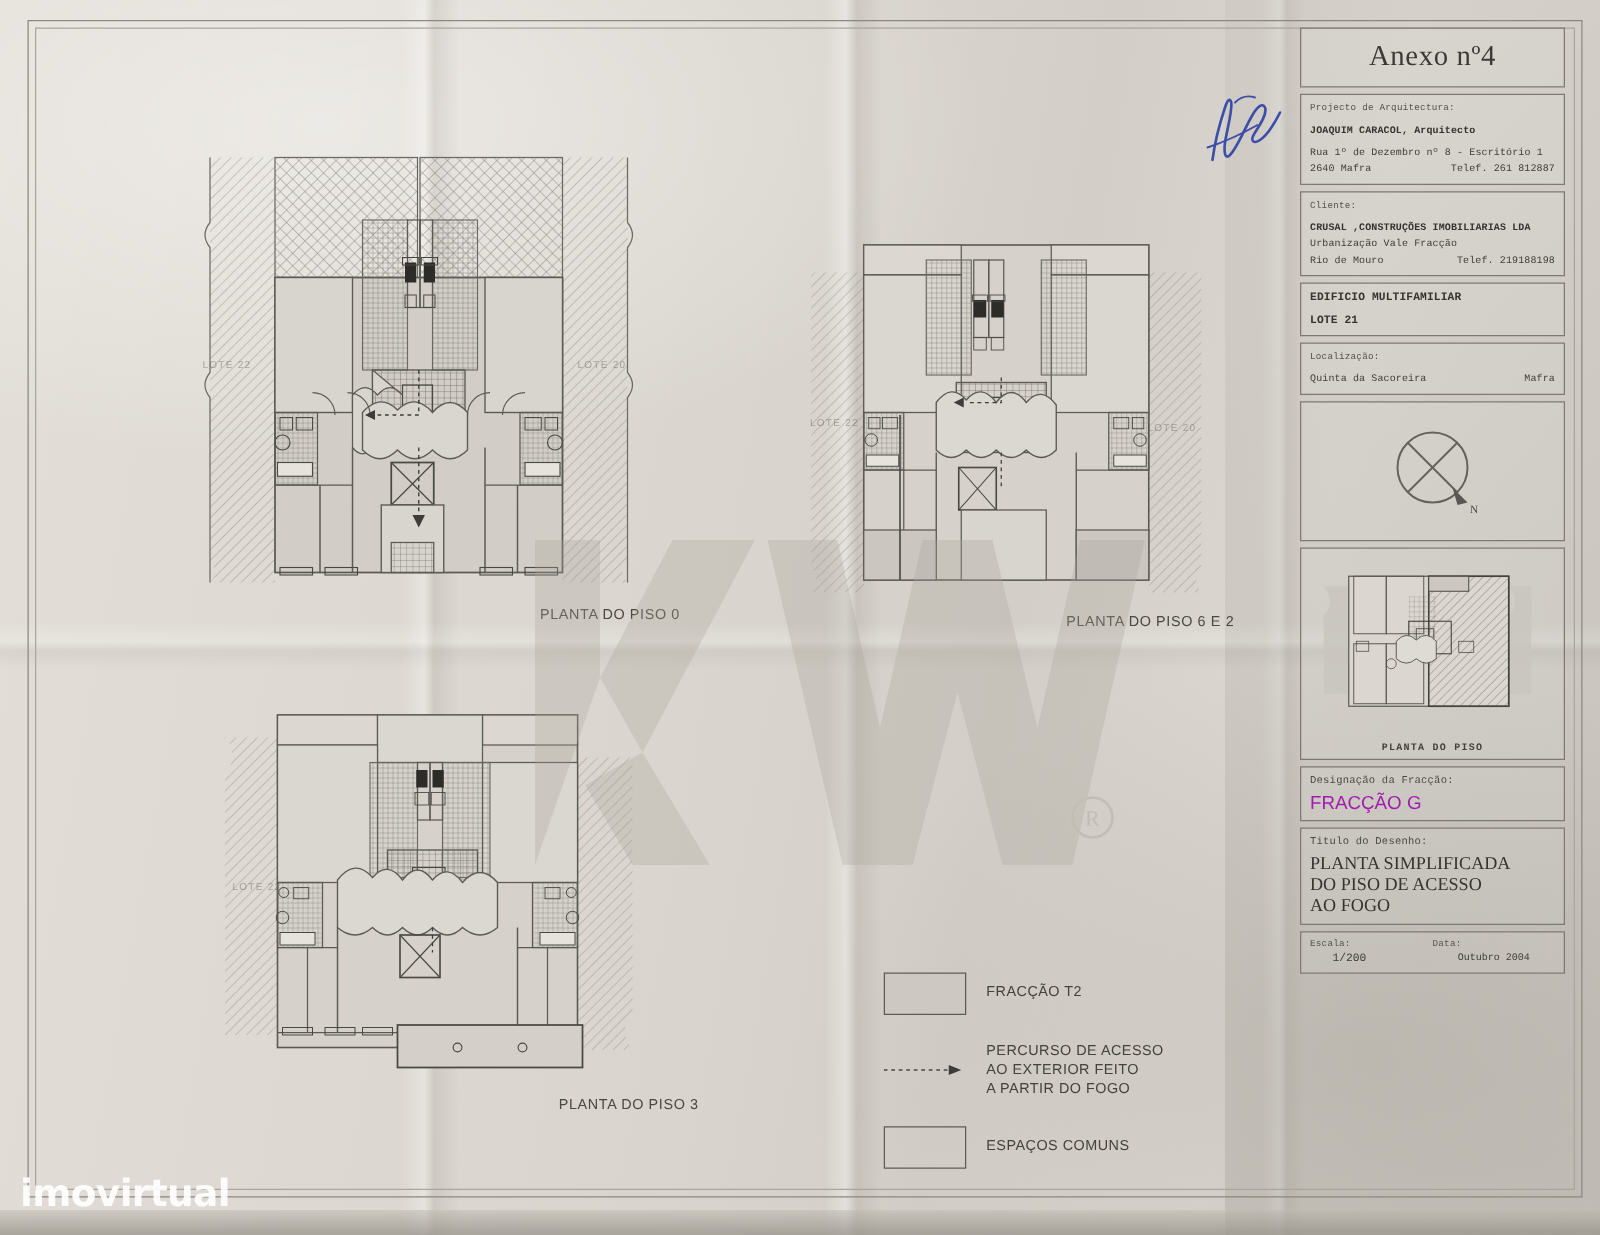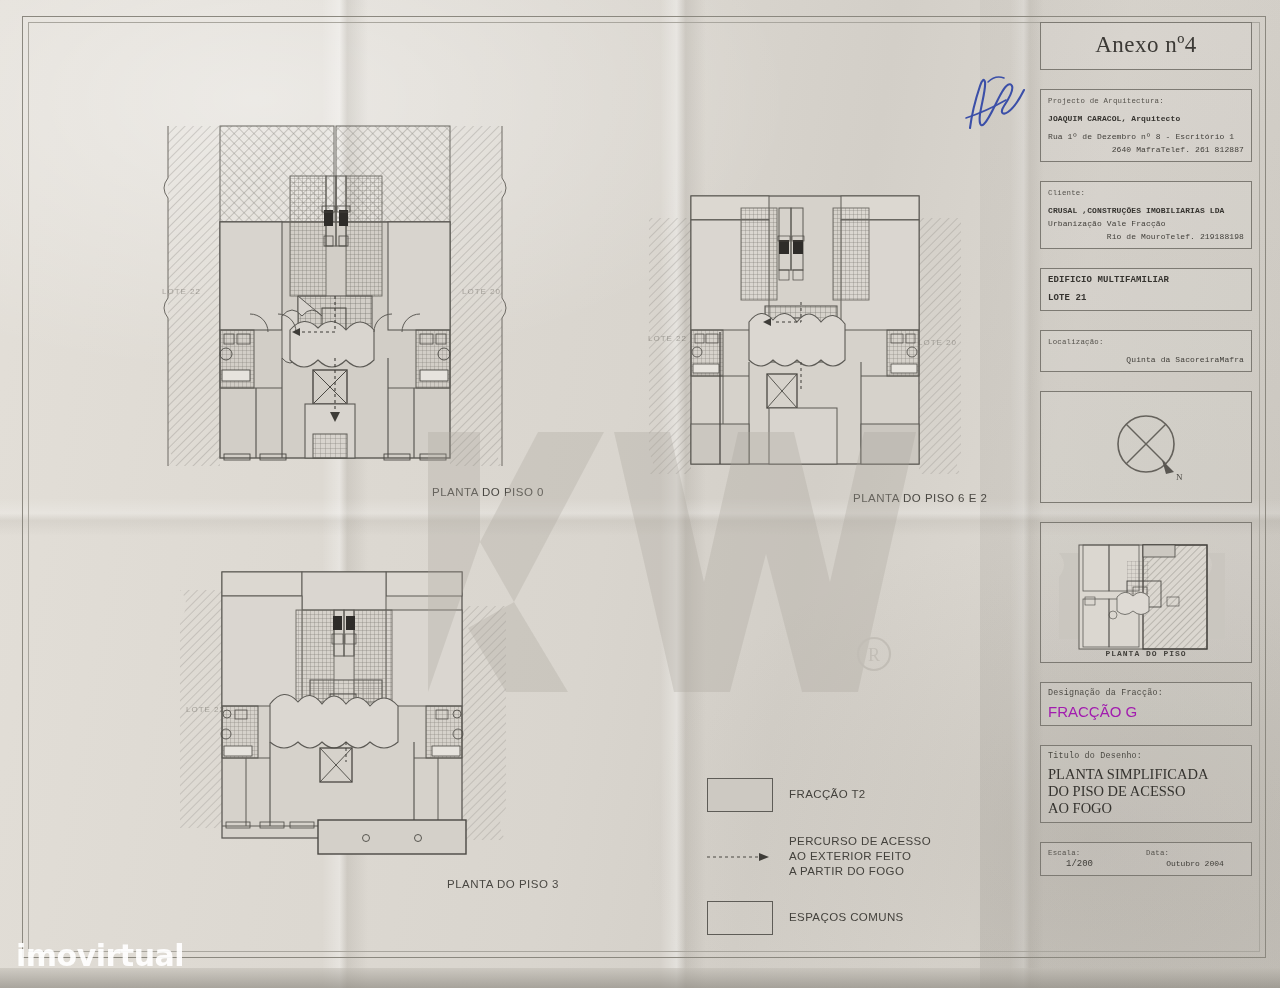--- a/index.html
+++ b/index.html
@@ -90,21 +90,21 @@
   .legend-text.multi { padding-top: 0; }
   .dash-arrow { width: 66px; margin-right: 16px; flex: 0 0 auto; padding-top: 14px; }
 
   
   .titleblock {
     position: absolute; left: 1040px; top: 22px;
     width: 212px;
   }
   .tb-box {
     border: 1px solid #7d7a73;
-    margin-bottom: 19px;
+    margin-bottom: 5px;
     padding: 5px 7px;
     background: rgba(255,255,255,0.08);
   }
   .tb-title {
     text-align: center;
     font-family: "Liberation Serif", serif;
     font-size: 23px;
     color: #3c3a36;
     padding: 4px 0 6px;
     letter-spacing: 0.5px;
@@ -113,24 +113,24 @@
     font-family: "Liberation Mono", monospace;
     font-size: 7.4px; color: #55524c;
     letter-spacing: 0.2px; line-height: 12px;
   }
   .tb-val {
     font-family: "Liberation Mono", monospace;
     font-size: 8px; color: #403e39;
     letter-spacing: 0.1px; line-height: 13px;
   }
   .tb-val.bold { font-weight: bold; color: #35332f; }
-  .tb-row { display: flex; justify-content: flex-end; }
+  .tb-row { display: flex; justify-content: space-between; }
   .tb-spacer { height: 5px; }
   .tb-compass { height: 112px; position: relative; }
-  .tb-keyplan { height: 141px; position: relative; padding: 6px; }
+  .tb-keyplan { height: 170px; position: relative; padding: 6px; }
   .tb-keycap {
     font-family: "Liberation Mono", monospace;
     font-size: 8px; font-weight: bold;
     text-align: center; color: #45433e; letter-spacing: 1px;
   }
   .tb-desig-lbl {
     font-family: "Liberation Mono", monospace;
     font-size: 8.4px; color: #4c4a44; letter-spacing: 0.2px;
   }
   .tb-desig-val {

